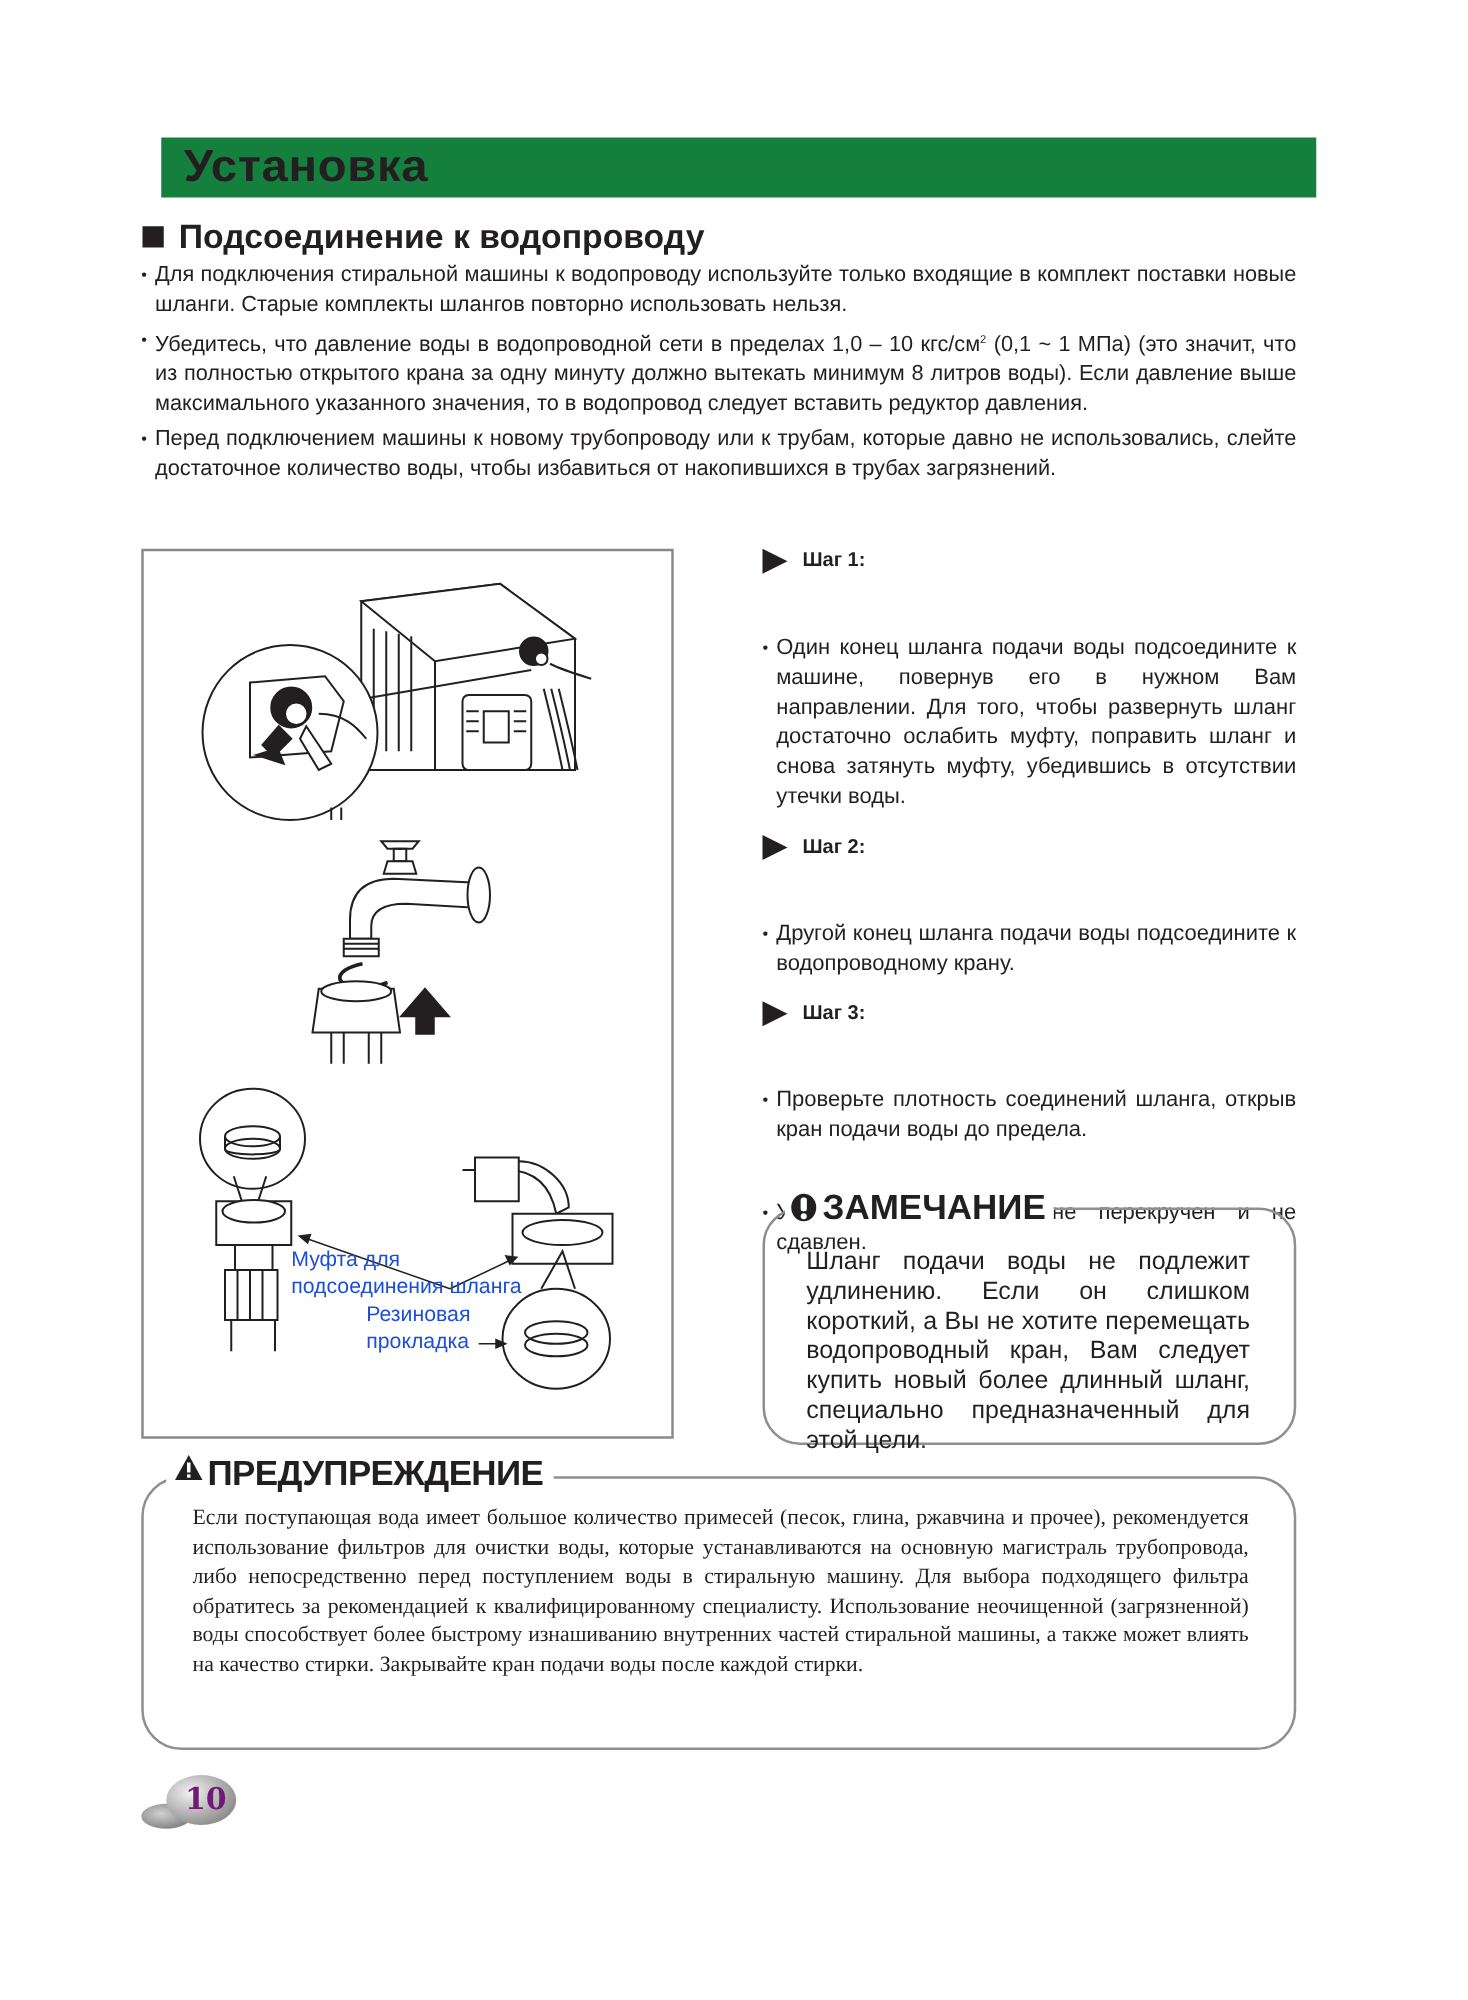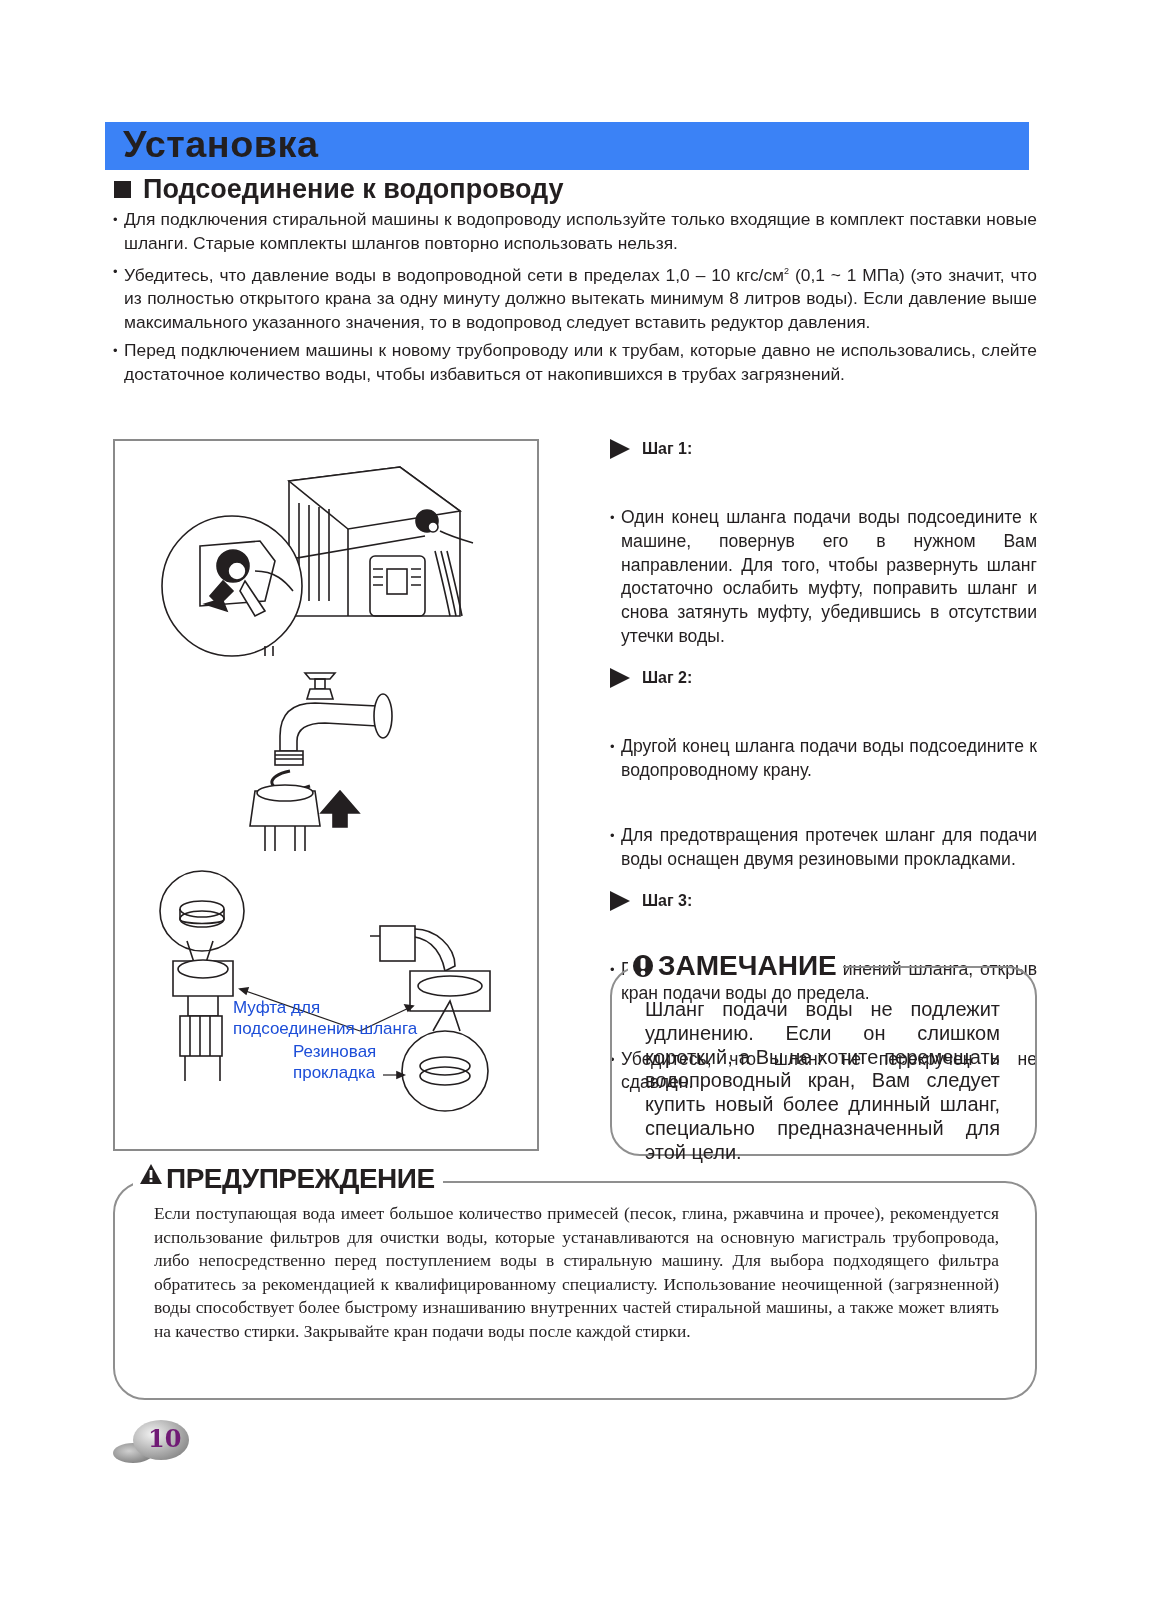--- a/index.html
+++ b/index.html
@@ -1,20 +1,20 @@
 <!DOCTYPE html>
 <html><head>
 <meta charset="utf-8">
 <style>
   html, body { margin: 0; padding: 0; background: #ffffff; }
   body { width: 1174px; height: 1600px; position: relative; overflow: hidden;
          font-family: "Liberation Sans", sans-serif; color: #231f20; }
 
-  .title-bar { position: absolute; left: 105px; top: 110px; width: 924px; height: 48px;
-               background: #3b82f6; margin-top: 12px; }
+  .title-bar { position: absolute; left: 129px; top: 110px; width: 924px; height: 48px;
+               background: #15803d; }
   .title-bar h1 { margin: 0; position: absolute; left: 18px; top: 2px;
                   font-family: "Liberation Sans", sans-serif; font-weight: bold;
                   font-size: 36px; letter-spacing: 0.5px; color: #231f20; transform: scaleX(1.05); transform-origin: left; }
 
   .section-heading { position: absolute; left: 114px; top: 174px; margin: 0;
                      font-size: 27px; font-weight: bold; display: flex; align-items: center; }
   .section-heading .sq { width: 17px; height: 17px; background: #231f20; margin-right: 12px; display: inline-block; }
 
   .intro { position: absolute; left: 113px; top: 208px; width: 924px; font-size: 17.4px; line-height: 23.5px; }
   .bullet { position: relative; padding-left: 11px; text-align: justify; margin-bottom: 5px; }
@@ -156,21 +156,20 @@
       <span>Шаг 1:</span>
     </div>
     <div class="bullet step-text">Один конец шланга подачи воды подсоедините к машине, повернув его в нужном Вам направлении. Для того, чтобы развернуть шланг достаточно ослабить муфту, поправить шланг и снова затянуть муфту, убедившись в отсутствии утечки воды.</div>
   </div>
   <div class="step-block">
     <div class="step-title">
       <span class="tri"></span>
       <span>Шаг 2:</span>
     </div>
     <div class="bullet step-text">Другой конец шланга подачи воды подсоедините к водопроводному крану.</div>
-    <div class="bullet step-text">Для предотвращения протечек шланг для подачи воды оснащен двумя резиновыми прокладками.</div>
   </div>
   <div class="step-block">
     <div class="step-title">
       <span class="tri"></span>
       <span>Шаг 3:</span>
     </div>
     <div class="bullet step-text">Проверьте плотность соединений шланга, открыв кран подачи воды до предела.</div>
     <div class="bullet step-text">Убедитесь, что шланг не перекручен и не сдавлен.</div>
   </div>
 </div>

